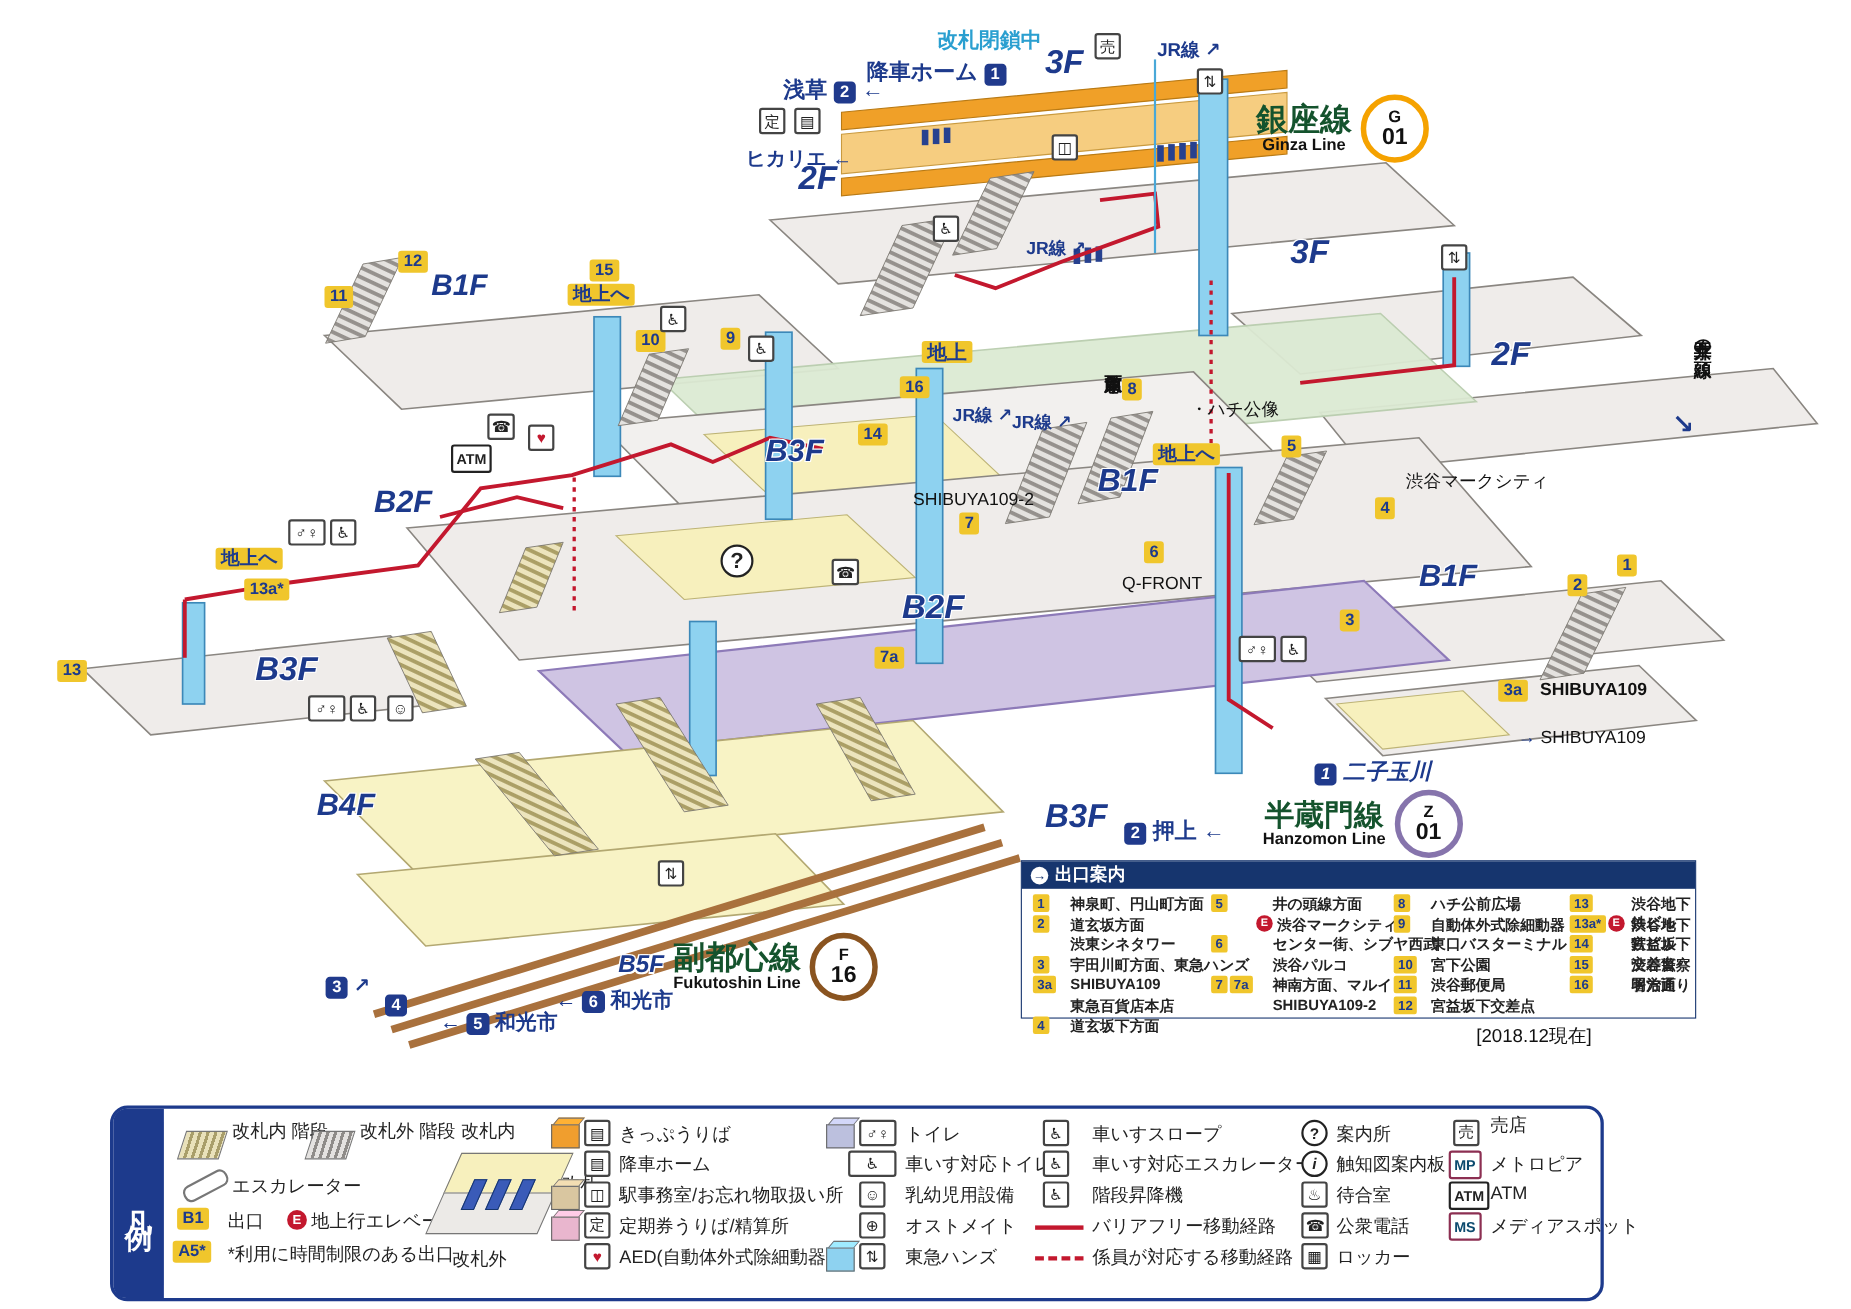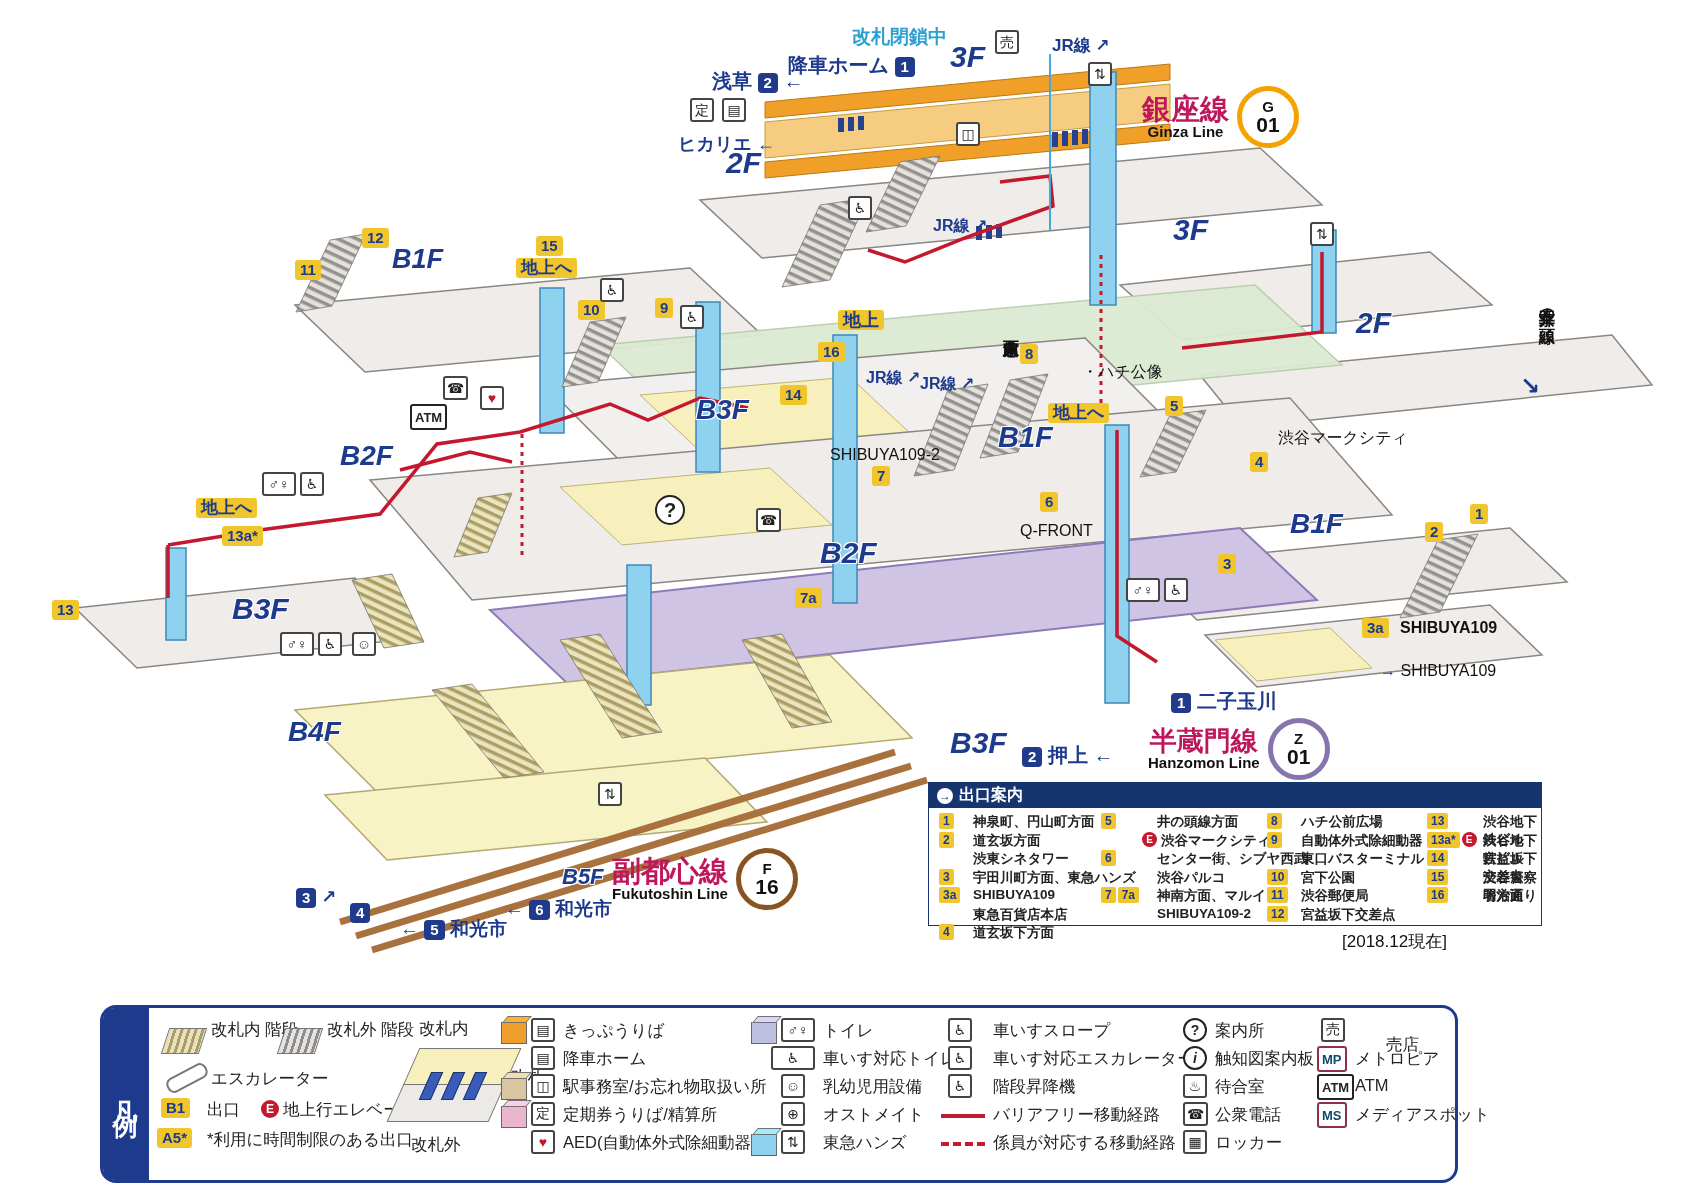--- a/index.html
+++ b/index.html
@@ -26,21 +26,21 @@
         font-size:14px;line-height:1;padding:0 2px;box-sizing:border-box;color:#222;}
   .title{position:absolute;border:2px solid #222;background:#fff;padding:8px 20px;
          font-size:30px;font-weight:bold;letter-spacing:2px;color:#111;}
   .lcircle{display:inline-flex;flex-direction:column;align-items:center;justify-content:center;
            width:52px;height:52px;border:5px solid;border-radius:50%;background:#fff;
            font-weight:bold;line-height:1;color:#111;}
   .lc-letter{font-size:15px;}
   .lc-num{font-size:21px;}
   .lineblock{position:absolute;display:flex;align-items:center;gap:8px;}
   .lineblock .nm{text-align:center;line-height:1.05;}
-  .lineblock .nm .jp{font-size:29px;font-weight:bold;color:#be185d;}
+  .lineblock .nm .jp{font-size:29px;font-weight:bold;color:#14532d;}
   .lineblock .nm .en{font-size:15px;font-weight:bold;color:#111;}
   
   #exitguide{position:absolute;left:928px;top:782px;width:612px;height:142px;
              background:#fff;border:1px solid #16356e;}
   #exitguide .hd{height:25px;background:#16356e;color:#fff;font-weight:bold;font-size:16px;
                  display:flex;align-items:center;padding-left:8px;gap:6px;}
   .hd-circ{display:inline-flex;width:16px;height:16px;border-radius:50%;background:#fff;color:#16356e;
            align-items:center;justify-content:center;font-size:12px;font-weight:bold;}
   .xcol{position:absolute;top:30px;}
   .xrow{display:flex;align-items:flex-start;height:18.5px;font-size:13.5px;font-weight:bold;color:#222;}
@@ -301,21 +301,21 @@
   <span class="arr">→</span>
   <span>SHIBUYA109</span>
 </div>
 
 <div class="floor" style="left:232px;top:592px;font-size:30px;">B3F</div>
 <div class="lbl ybadge" style="left:52px;top:600px;">13</div>
 <div class="ibox" style="left:280px;top:632px;min-width:34px;">♂♀</div>
 <div class="ibox" style="left:318px;top:632px;">♿</div>
 <div class="ibox" style="left:352px;top:632px;">☺</div>
 
-<div class="lbl" style="left:1171px;top:688px;font-size:20px;">
+<div class="lbl" style="left:1195px;top:688px;font-size:20px;font-style:italic;">
   <span class="nbadge">1</span>
   <span class="navy b">二子玉川</span>
 </div>
 <div class="lineblock" style="left:1148px;top:718px;">
   <span class="nm">
     <div class="jp" style="font-size:27px;">半蔵門線</div>
     <div class="en">Hanzomon Line</div>
   </span>
   <span class="lcircle" style="border-color:#8674ac;">
     <span class="lc-letter">Z</span>
@@ -586,21 +586,21 @@
   <div class="lbox circ" style="left:1080px;top:38px;font-style:italic;">i</div>
   <div class="litem" style="left:1112px;top:40px;">触知図案内板</div>
   <div class="lbox" style="left:1080px;top:66px;">♨</div>
   <div class="litem" style="left:1112px;top:68px;">待合室</div>
   <div class="lbox" style="left:1080px;top:94px;">☎</div>
   <div class="litem" style="left:1112px;top:96px;">公衆電話</div>
   <div class="lbox" style="left:1080px;top:122px;">▦</div>
   <div class="litem" style="left:1112px;top:124px;">ロッカー</div>
 
   <div class="lbox" style="left:1218px;top:10px;">売</div>
-  <div class="litem" style="left:1252px;top:26px;margin-left:31px;">売店</div>
+  <div class="litem" style="left:1252px;top:4px;">売店</div>
   <div class="mbadge" style="left:1214px;top:38px;">MP</div>
   <div class="litem" style="left:1252px;top:40px;">メトロピア</div>
   <div class="mbadge atmb" style="left:1214px;top:66px;">ATM</div>
   <div class="litem" style="left:1252px;top:68px;">ATM</div>
   <div class="mbadge" style="left:1214px;top:94px;">MS</div>
   <div class="litem" style="left:1252px;top:96px;">メディアスポット</div>
 </div>
 
 </div>
 

